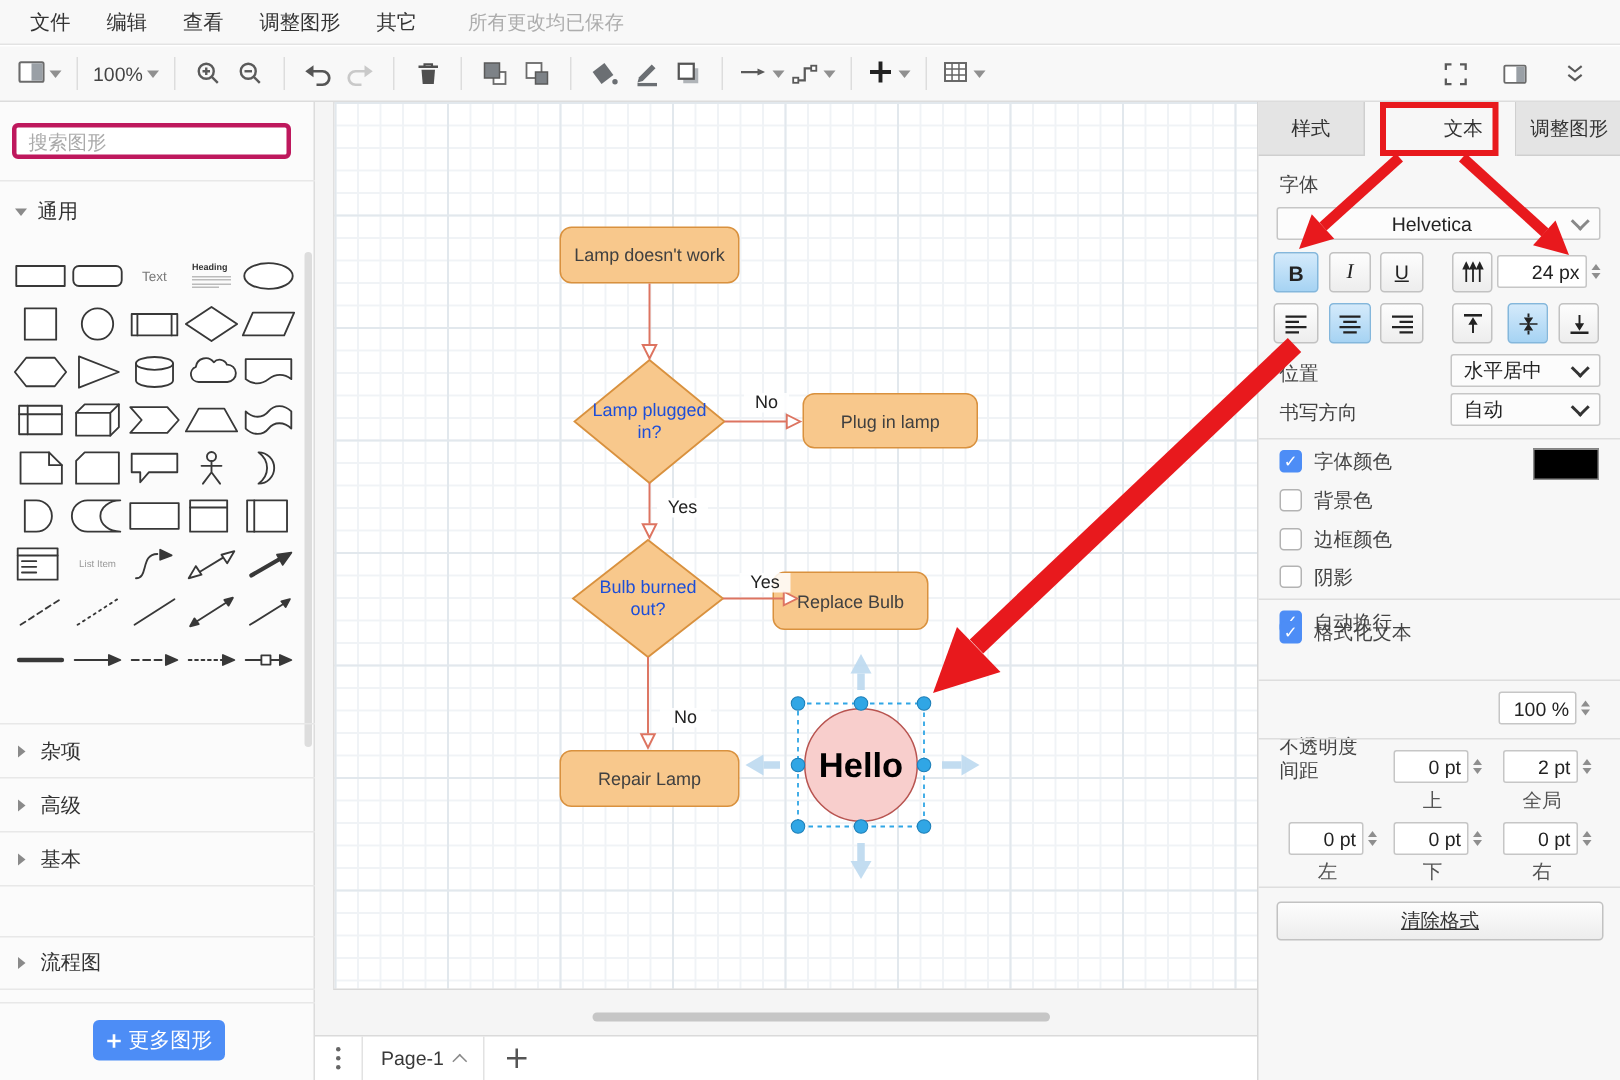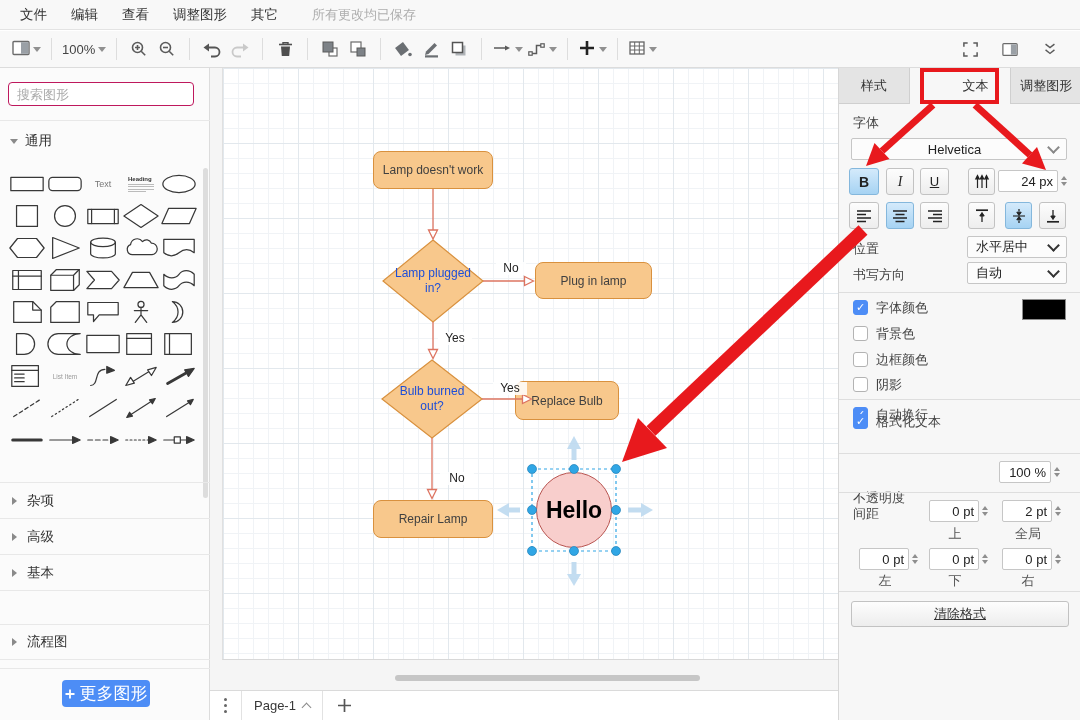--- a/index.html
+++ b/index.html
@@ -18,40 +18,40 @@
   .tb-btn{height:26px;min-width:24px;display:flex;align-items:center;justify-content:center;border-radius:3px;padding:0 2px;}
   .tb-group{display:flex;align-items:center;}
   .sep{width:1px;height:22px;background:#ddd;margin:0 8px;}
   .caret{width:0;height:0;border:4px solid transparent;border-top:5px solid #909090;margin-left:3px;margin-top:5px;}
   .tb-right{margin-left:auto;display:flex;align-items:center;gap:12px;padding-right:6px;}
   #zoom-level{font-size:13px;color:#444;}
   
   #sidebar{position:absolute;left:0;top:68px;width:210px;height:652px;background:#fbfbfb;
            border-right:1px solid #dcdcdc;box-sizing:border-box;}
   #search-box{position:absolute;left:8px;top:14px;width:186px;height:24px;background:#fff;
-              border:1px solid #be185d;border-radius:4px;display:flex;align-items:center;box-sizing:border-box;}
+              border:3px solid #be185d;border-radius:4px;display:flex;align-items:center;box-sizing:border-box;}
   #search-box input{border:none;outline:none;flex:1;font-size:13px;padding:0 8px;background:transparent;color:#333;}
   #search-box input::placeholder{color:#aaa;}
   #search-box svg{margin-right:8px;}
   .sec-divider{position:absolute;left:0;width:210px;height:1px;background:#e8e8e8;}
   .section-head{position:absolute;left:0;width:209px;height:34px;display:flex;align-items:center;padding-left:10px;
                 box-sizing:border-box;font-size:13.5px;color:#333;}
   .tri-down{width:0;height:0;border:4px solid transparent;border-top:5px solid #8a8a8a;margin:4px 7px 0 0;}
   .tri-right{width:0;height:0;border:4px solid transparent;border-left:5px solid #8a8a8a;margin:0 6px 0 2px;}
   #shape-grid{position:absolute;left:8px;top:100px;width:192px;height:290px;display:grid;
               grid-template-columns:repeat(5,38px);grid-auto-rows:32px;align-items:center;justify-items:center;}
   .cell{width:38px;height:32px;display:flex;align-items:center;justify-content:center;}
   .cell svg{stroke:#383838;fill:#fff;stroke-width:1.3;stroke-linejoin:round;stroke-linecap:round;}
   .txtshape{font-size:9px;color:#777;}
   .listitemshape{font-size:6.5px;color:#999;}
   .headingshape{font-size:6px;color:#333;line-height:1;text-align:left;}
   .headingshape .hl{display:block;width:26px;height:1px;background:#bbb;margin-top:1.5px;}
   #sidebar-scroll{position:absolute;right:1px;top:100px;width:5px;height:330px;background:#ddd;border-radius:3px;}
   #more-shapes-btn{position:absolute;left:62px;top:612px;width:88px;height:27px;background:var(--accent);
-                   border-radius:4px;color:#fff;display:flex;align-items:center;justify-content:center;font-size:17px;gap:5px;}
+                   border-radius:4px;color:#fff;display:flex;align-items:center;justify-content:center;font-size:14px;gap:5px;}
   
   #canvas{position:absolute;left:210px;top:68px;width:628px;height:622px;background:#f5f5f5;overflow:hidden;}
   #page{position:absolute;left:12px;top:0;width:616px;height:592px;background:#fff;
         background-image:
           linear-gradient(to right,#e2e8ed 1px,transparent 1px),
           linear-gradient(to bottom,#e2e8ed 1px,transparent 1px),
           linear-gradient(to right,#f0f3f6 1px,transparent 1px),
           linear-gradient(to bottom,#f0f3f6 1px,transparent 1px);
         background-size:75px 75px,75px 75px,15px 15px,15px 15px;
         border-left:1px solid #e0e0e0;border-bottom:1px solid #d8d8d8;box-sizing:border-box;}

